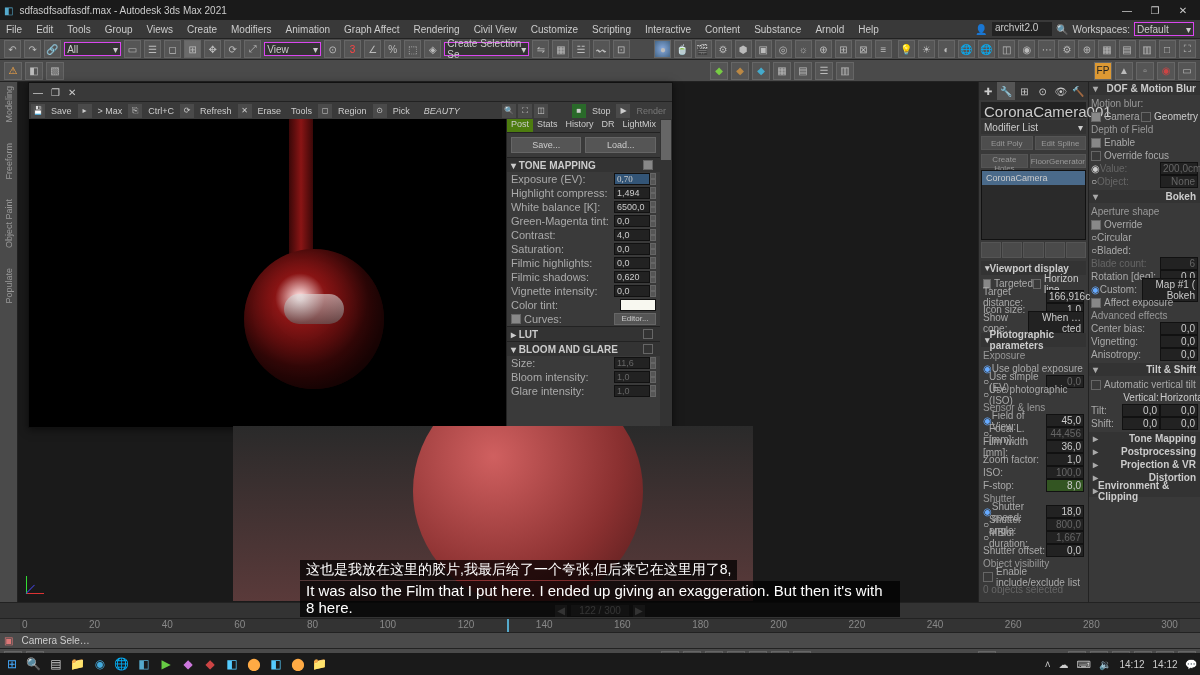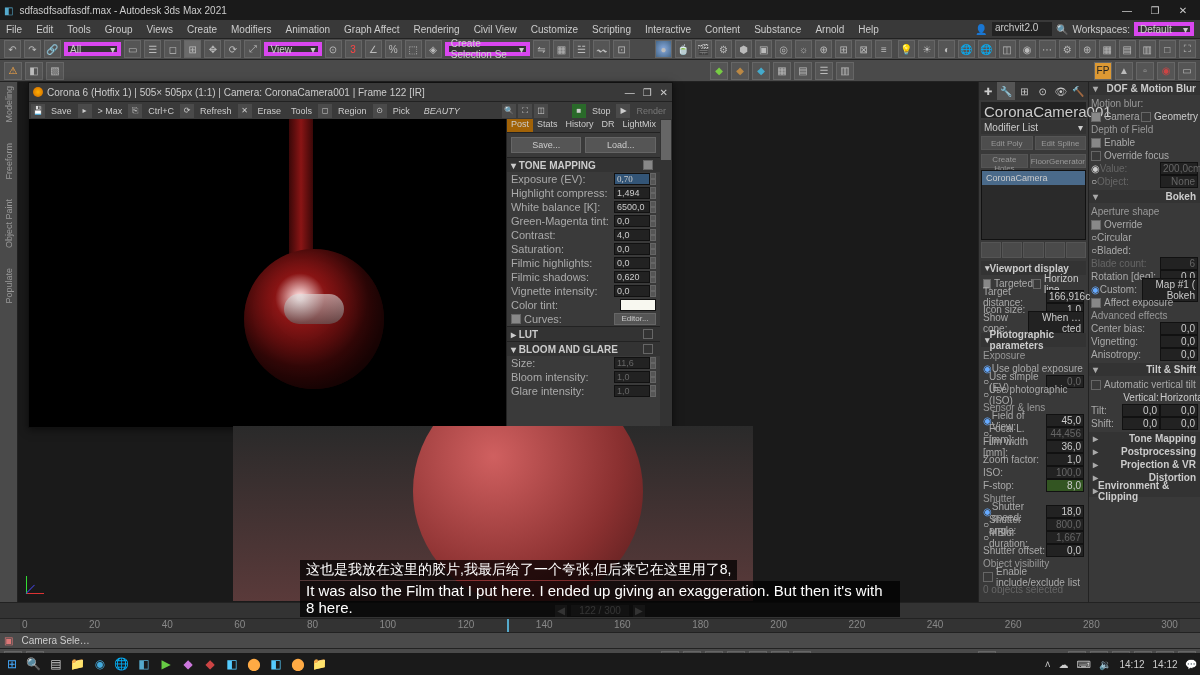--- a/index.html
+++ b/index.html
@@ -28,21 +28,21 @@
 .corona-toolbar .cbtn { width:18px; height:14px; background:#4a4a4a; display:flex; align-items:center; justify-content:center; font-size:8px; }
 .corona-toolbar .cbtn.sq { width:14px; }
 .corona-toolbar .ctxt { padding:0 4px; font-size:9px; }
 .corona-toolbar .green { background:#2a6a2a; padding:0 6px; }
 .corona-toolbar .beauty { font-style:italic; padding:0 8px; }
 .corona-body { display:flex; height:308px; }
 .corona-render { width:497px; background:#000; position:relative; }
 .corona-side { flex:1; background:#3a3a3a; border-left:1px solid #222; display:flex; flex-direction:column; }
 .corona-tabs { height:14px; display:flex; border-bottom:1px solid #222; }
 .corona-tabs div { padding:0 4px; font-size:9px; }
-.corona-tabs div.active { background:#a16207;text-align:right; }
+.corona-tabs div.active { background:#4d7c0f;text-align:right; }
 .corona-btns { display:flex; gap:4px; padding:4px; }
 .corona-btns button { flex:1; height:16px; background:#555; border:1px solid #666; color:#ccc; font-size:9px; }
 .corona-section { border-top:1px solid #222; }
 .corona-sechead { height:14px; background:#333; display:flex; align-items:center; padding:0 4px; font-size:9px; font-weight:bold; justify-content:space-between; }
 .corona-row { display:flex; align-items:center; padding:1px 4px; height:14px; }
 .corona-row .lbl { flex:1; font-size:11px; color:#aaa; }
 .corona-row .val { width:36px; height:12px; background:#222; border:1px solid #111; color:#ccc; font-size:9px; padding:0 2px; }
 .corona-row .val.sel { background:#335577;font-family:Liberation Serif, serif; }
 .corona-row .spin { width:6px; display:flex; flex-direction:column; }
 .corona-row .spin div { height:6px; background:#555; border:1px solid #666; }
@@ -91,21 +91,21 @@
 .taskbar .left { display:flex; gap:2px; align-items:center; }
 .taskbar .tbicon { width:20px; height:20px; display:flex; align-items:center; justify-content:center; font-size:12px; }
 .taskbar .right { display:flex; align-items:center; gap:8px; color:#ccc; font-size:9px; }
 .render-sphere { position:absolute; top:130px; left:215px; width:140px; height:140px; border-radius:50%; background:radial-gradient(circle at 40% 35%, #ffdddd 2%, #8a1515 20%, #3a0808 55%, #1a0404); box-shadow:inset -10px -10px 30px rgba(0,0,0,.6); }
 .render-reflect { position:absolute; top:175px; left:255px; width:60px; height:30px; background:linear-gradient(#ddd,#666); border-radius:30px; opacity:.6; }
 .render-drip { position:absolute; top:0; left:260px; width:24px; height:150px; background:linear-gradient(to right,#3a0808,#8a1515,#3a0808); }
 .axis { position:absolute; bottom:8px; left:8px; width:24px; height:24px; }
 .axis .x { position:absolute; bottom:0; left:0; width:18px; height:1px; background:#d33; }
 .axis .y { position:absolute; bottom:0; left:0; width:1px; height:18px; background:#3d3; }
 .axis .z { position:absolute; bottom:0; left:0; width:12px; height:1px; background:#44d; transform:rotate(-45deg); transform-origin:left; }
-.sel { width:60px; height:14px; background:#333; border:4px solid #d946ef; padding:0 2px; font-size:9px; display:flex; align-items:center; justify-content:space-between; }
+.sel { width:60px; height:14px; background:#333; border:1px solid #d946ef; padding:0 2px; font-size:9px; display:flex; align-items:center; justify-content:space-between; }
 .wsbox { display:flex; align-items:center; gap:4px; }
 .wsbox .search { width:60px; height:14px; background:#222; color:#ccc; padding:0 3px; }
 </style>
 </head>
 <body>
 
 <div class="titlebar">
   <div class="left">
     <span style="color:#5ac">◧</span>
     <span>sdfasdfsadfasdf.max - Autodesk 3ds Max 2021</span>
@@ -240,24 +240,20 @@
     <div class="vtab">Modeling</div>
     <div class="vtab">Freeform</div>
     <div class="vtab">Object Paint</div>
     <div class="vtab">Populate</div>
   </div>
 
   <div class="viewport-area">
 
     <div class="corona-win">
       <div class="corona-title">
-        <div class="left">
-          <div class="corona-dot"></div>
-          <span>Corona 6 (Hotfix 1) | 505× 505px (1:1) | Camera: CoronaCamera001 | Frame 122 [IR]</span>
-        </div>
         <div class="ctrls">
           <span>—</span>
           <span>❐</span>
           <span>✕</span>
         </div>
       </div>
       <div class="corona-toolbar">
         <div class="cbtn sq">💾</div>
         <div class="ctxt">Save</div>
         <div class="cbtn sq">▸</div>

